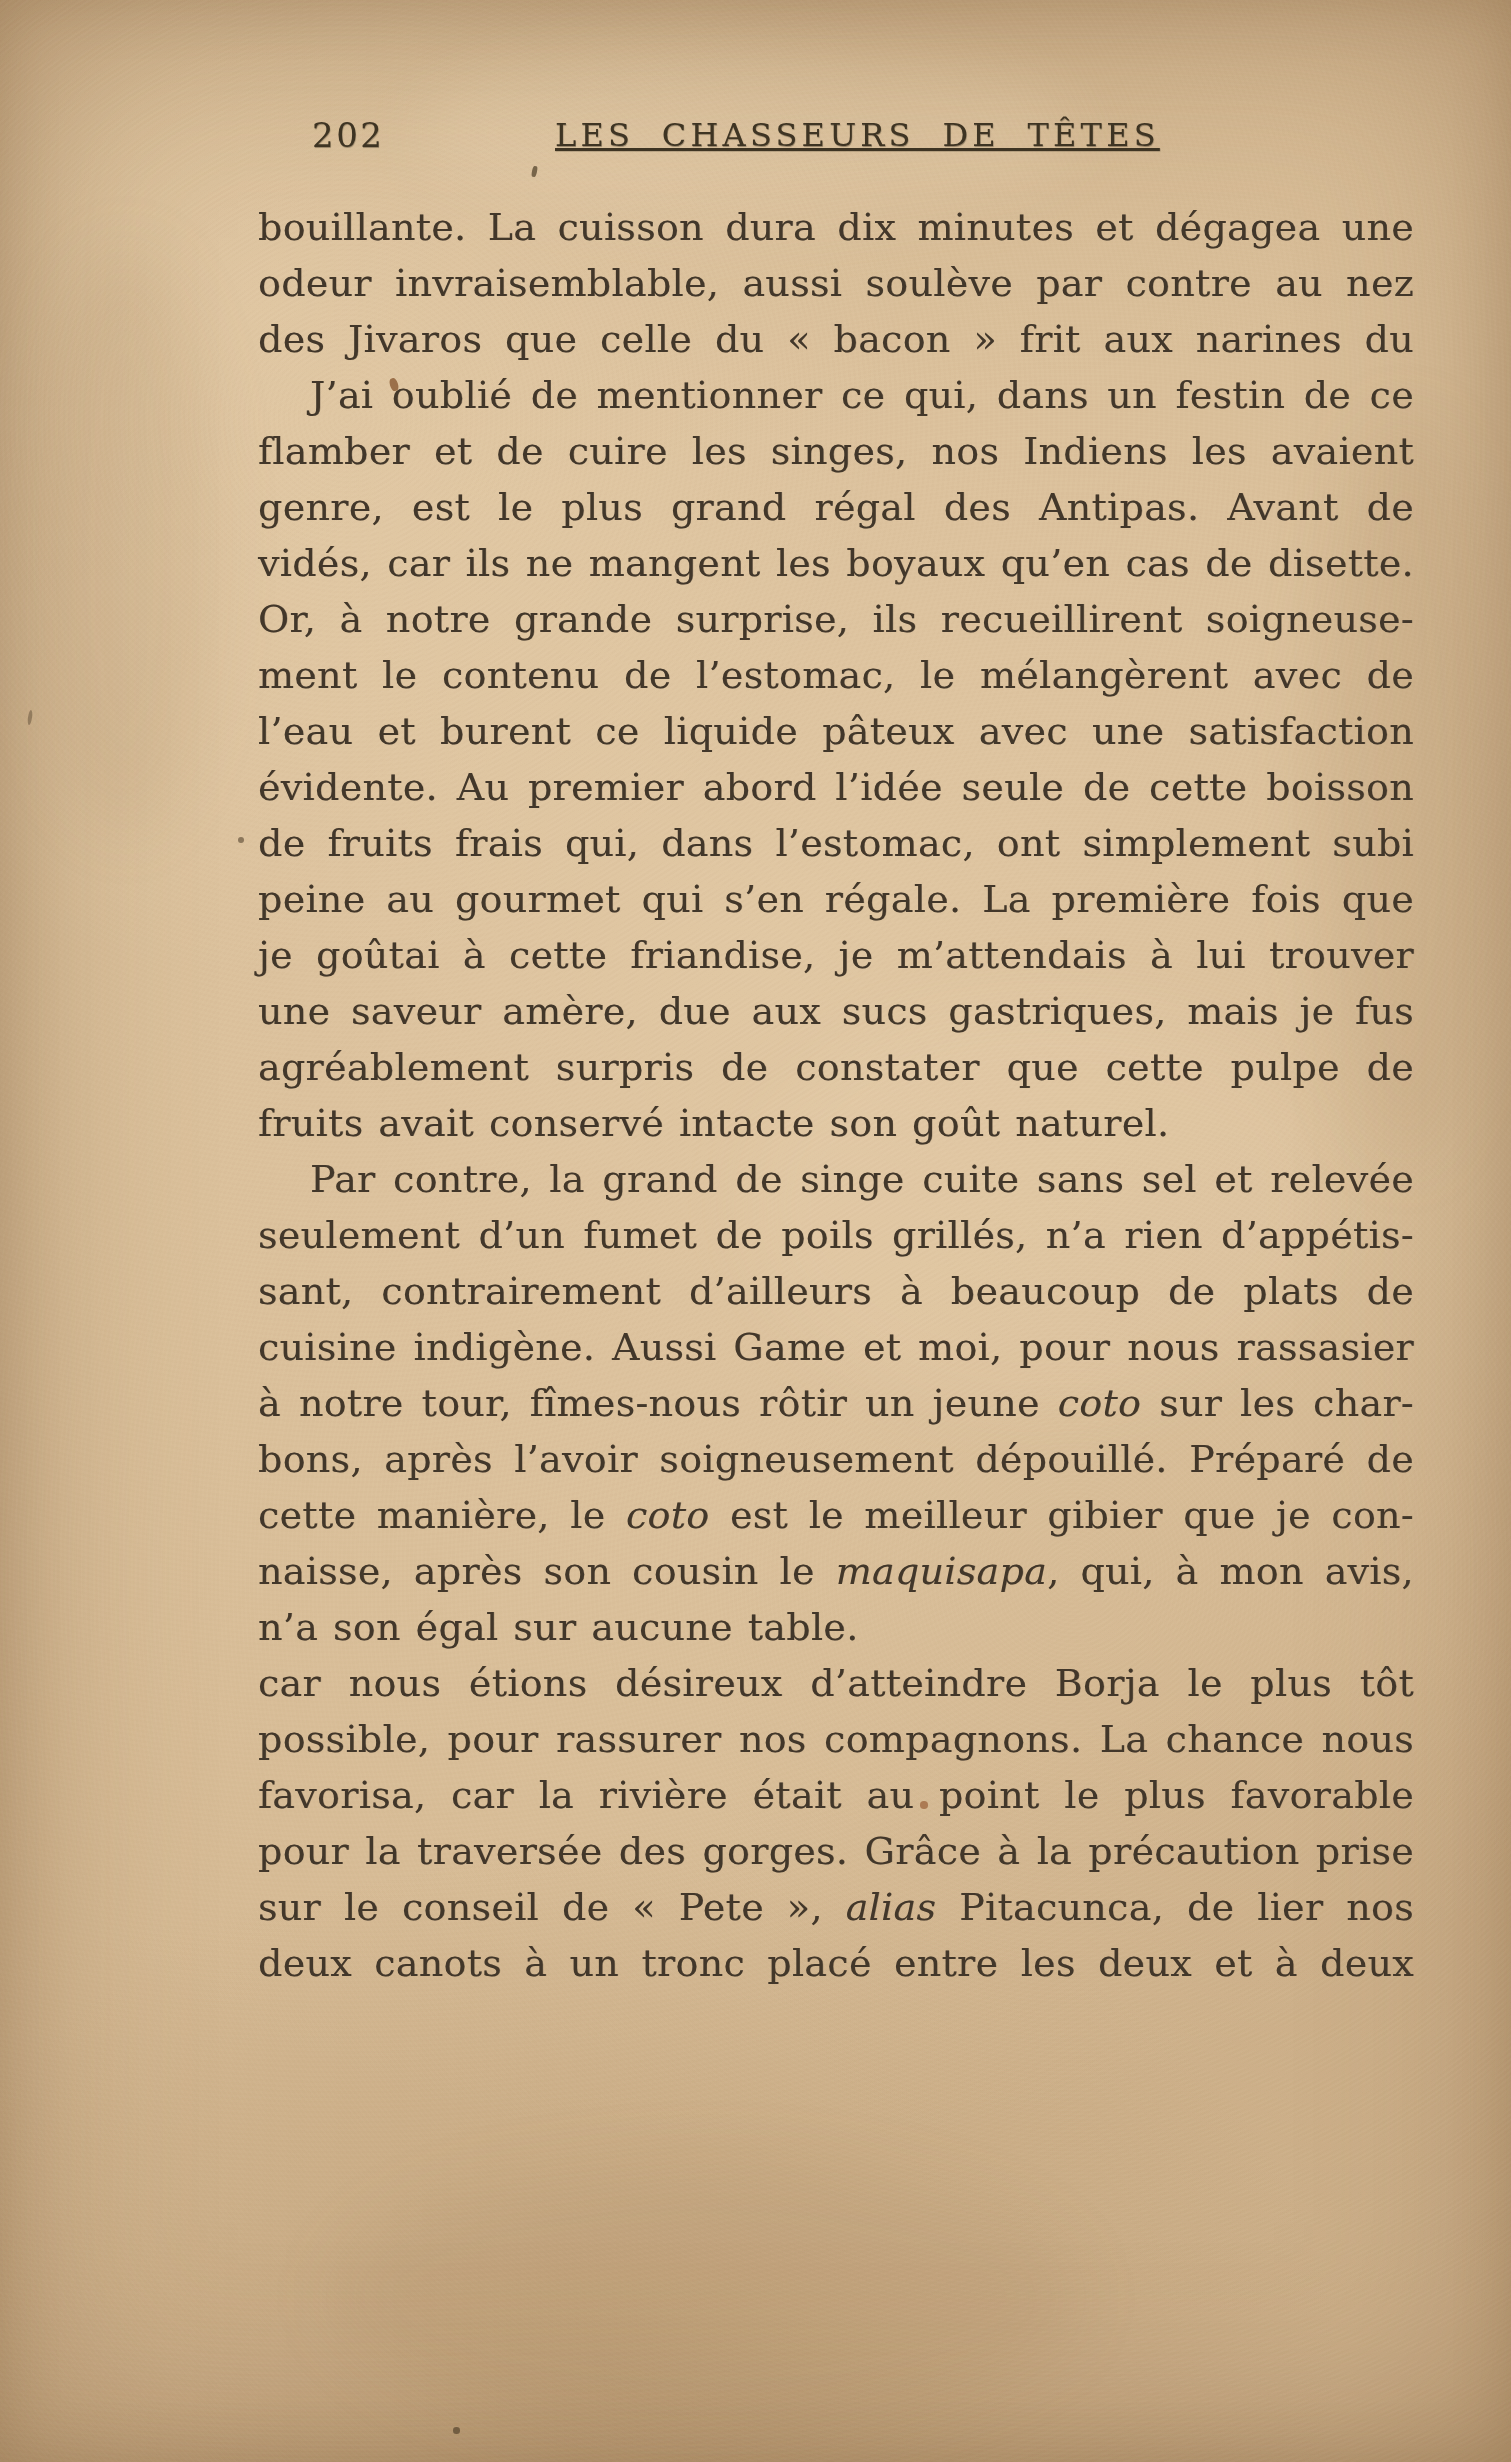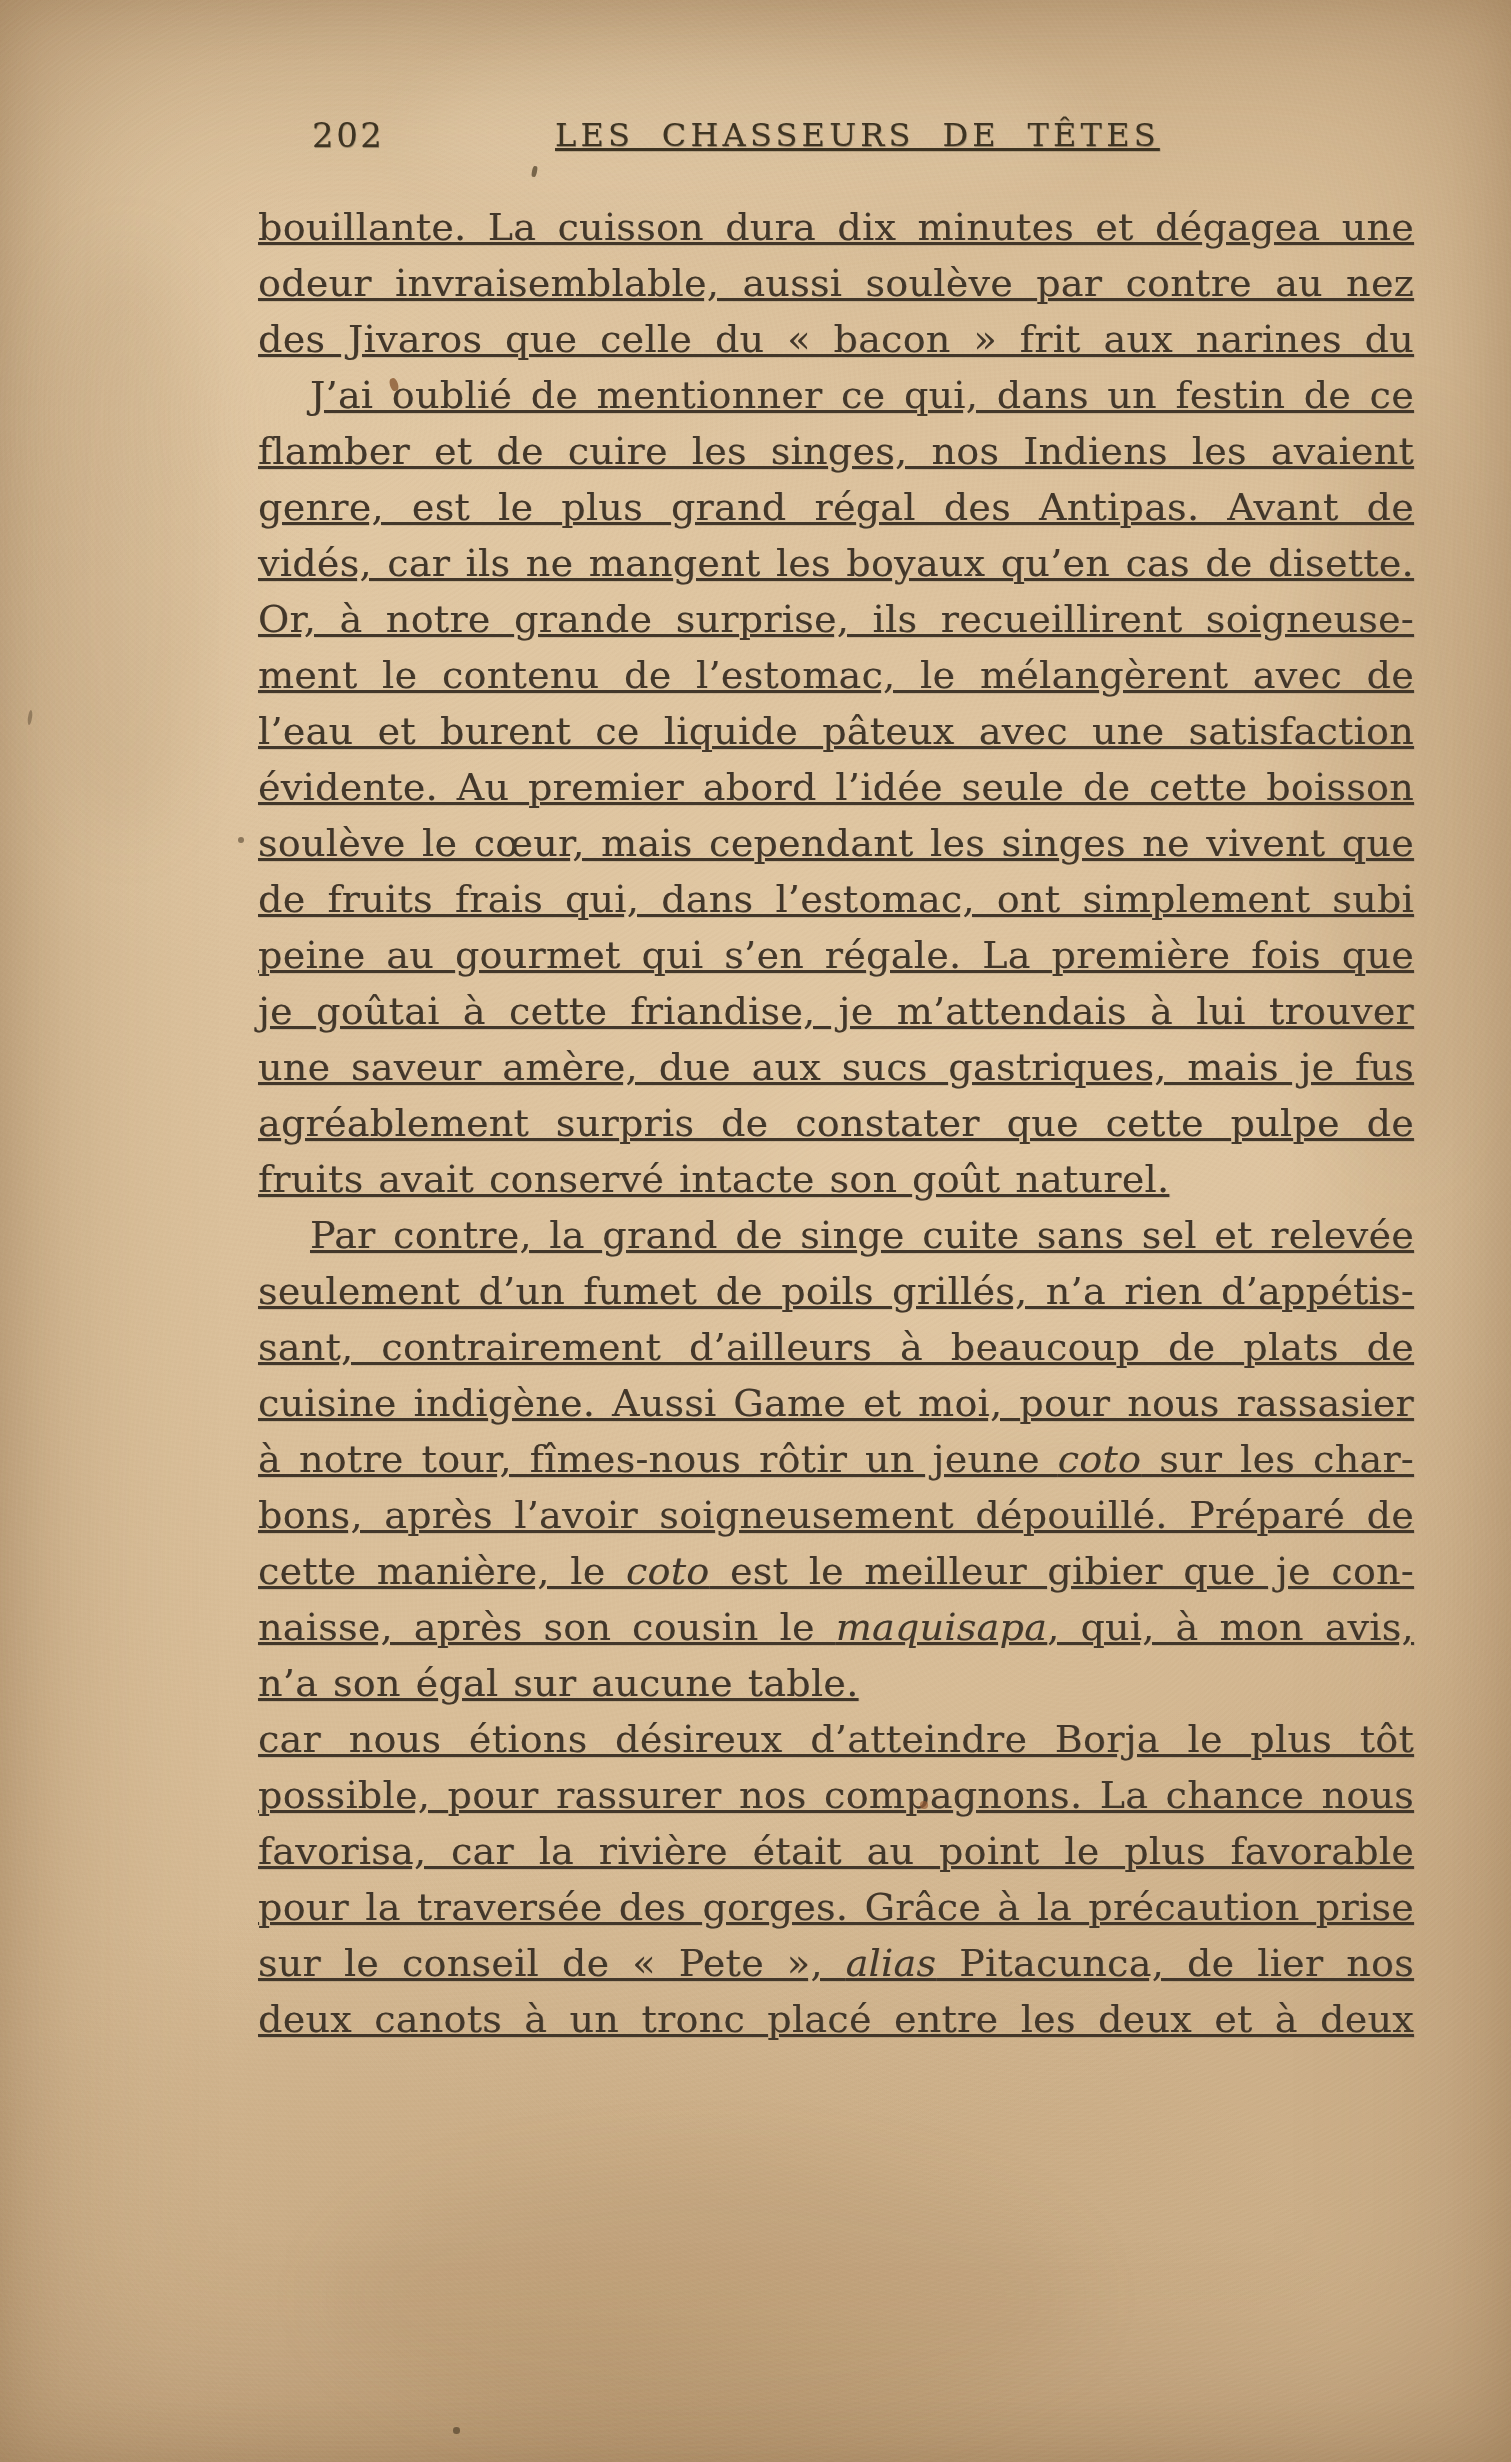--- a/index.html
+++ b/index.html
@@ -36,21 +36,20 @@
   .runtitle{
     position:absolute;left:555px;top:0;width:640px;
     font-size:32px;line-height:38px;letter-spacing:4.2px;word-spacing:13.3px;
     text-align:left;white-space:nowrap;
     color:#3e3423;text-shadow:0.5px 0.5px 0.7px rgba(62,52,35,.42);text-decoration:underline;
   }
   .body-block{
     position:absolute;left:258px;top:199px;width:1156px;
     font-size:38px;letter-spacing:0.3px;word-spacing:2.5px;
     text-shadow:0.4px 0.4px 0.6px rgba(66,55,42,.35);
-    text-decoration:underline;
   }
   .line{display:block;height:56px;line-height:56px;text-align:justify;text-align-last:left;}
   .line.just{text-align-last:justify;}
   .line.indent{padding-left:52px;}
   .ital{font-style:italic;}
   .speck{position:absolute;background:#55452e;border-radius:50%;pointer-events:none;}
 </style>
 </head>
 <body>
 
@@ -73,21 +72,20 @@
       <div class="line just"><span class="">odeur invraisemblable, aussi soulève par contre au nez</span></div>
       <div class="line just"><span class="">des Jivaros que celle du « bacon » frit aux narines du</span></div>
       <div class="line just indent"><span class="">J’ai oublié de mentionner ce qui, dans un festin de ce</span></div>
       <div class="line just"><span class="">flamber et de cuire les singes, nos Indiens les avaient</span></div>
       <div class="line just"><span class="">genre, est le plus grand régal des Antipas. Avant de</span></div>
       <div class="line just"><span class="">vidés, car ils ne mangent les boyaux qu’en cas de disette.</span></div>
       <div class="line just"><span class="">Or, à notre grande surprise, ils recueillirent soigneuse-</span></div>
       <div class="line just"><span class="">ment le contenu de l’estomac, le mélangèrent avec de</span></div>
       <div class="line just"><span class="">l’eau et burent ce liquide pâteux avec une satisfaction</span></div>
       <div class="line just"><span class="">évidente. Au premier abord l’idée seule de cette boisson</span></div>
-      <div class="line just"><span class="">soulève le cœur, mais cependant les singes ne vivent que</span></div>
       <div class="line just"><span class="">de fruits frais qui, dans l’estomac, ont simplement subi</span></div>
       <div class="line just"><span class="">peine au gourmet qui s’en régale. La première fois que</span></div>
       <div class="line just"><span class="">je goûtai à cette friandise, je m’attendais à lui trouver</span></div>
       <div class="line just"><span class="">une saveur amère, due aux sucs gastriques, mais je fus</span></div>
       <div class="line just"><span class="">agréablement surpris de constater que cette pulpe de</span></div>
       <div class="line"><span class="">fruits avait conservé intacte son goût naturel.</span></div>
       <div class="line just indent"><span class="">Par contre, la grand de singe cuite sans sel et relevée</span></div>
       <div class="line just"><span class="">seulement d’un fumet de poils grillés, n’a rien d’appétis-</span></div>
       <div class="line just"><span class="">sant, contrairement d’ailleurs à beaucoup de plats de</span></div>
       <div class="line just"><span class="">cuisine indigène. Aussi Game et moi, pour nous rassasier</span></div>

